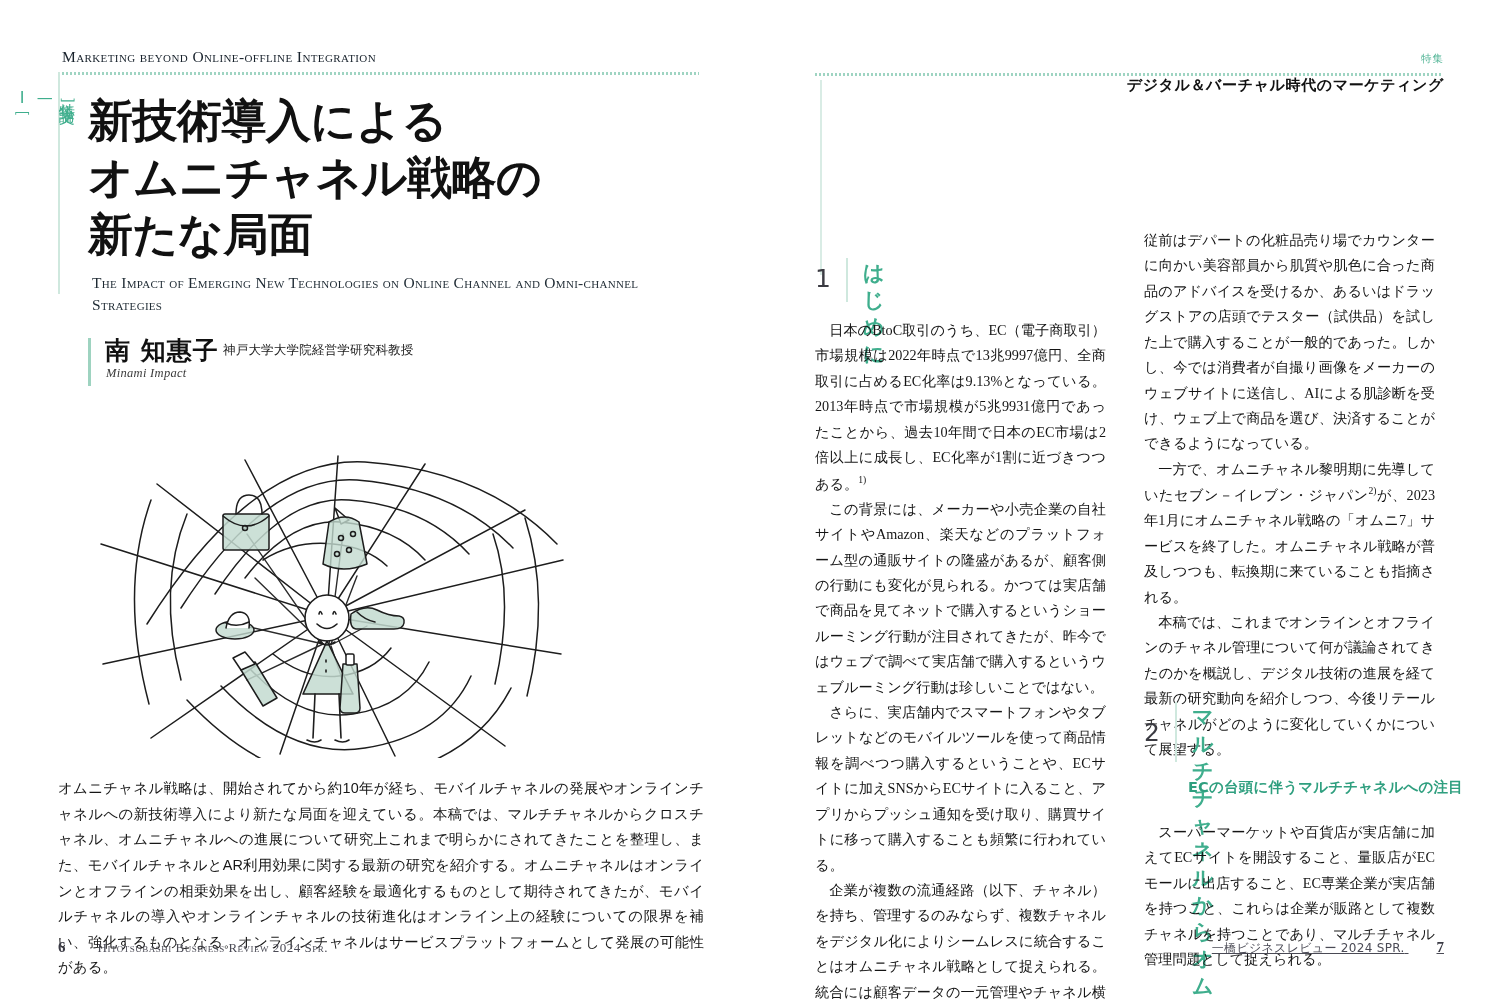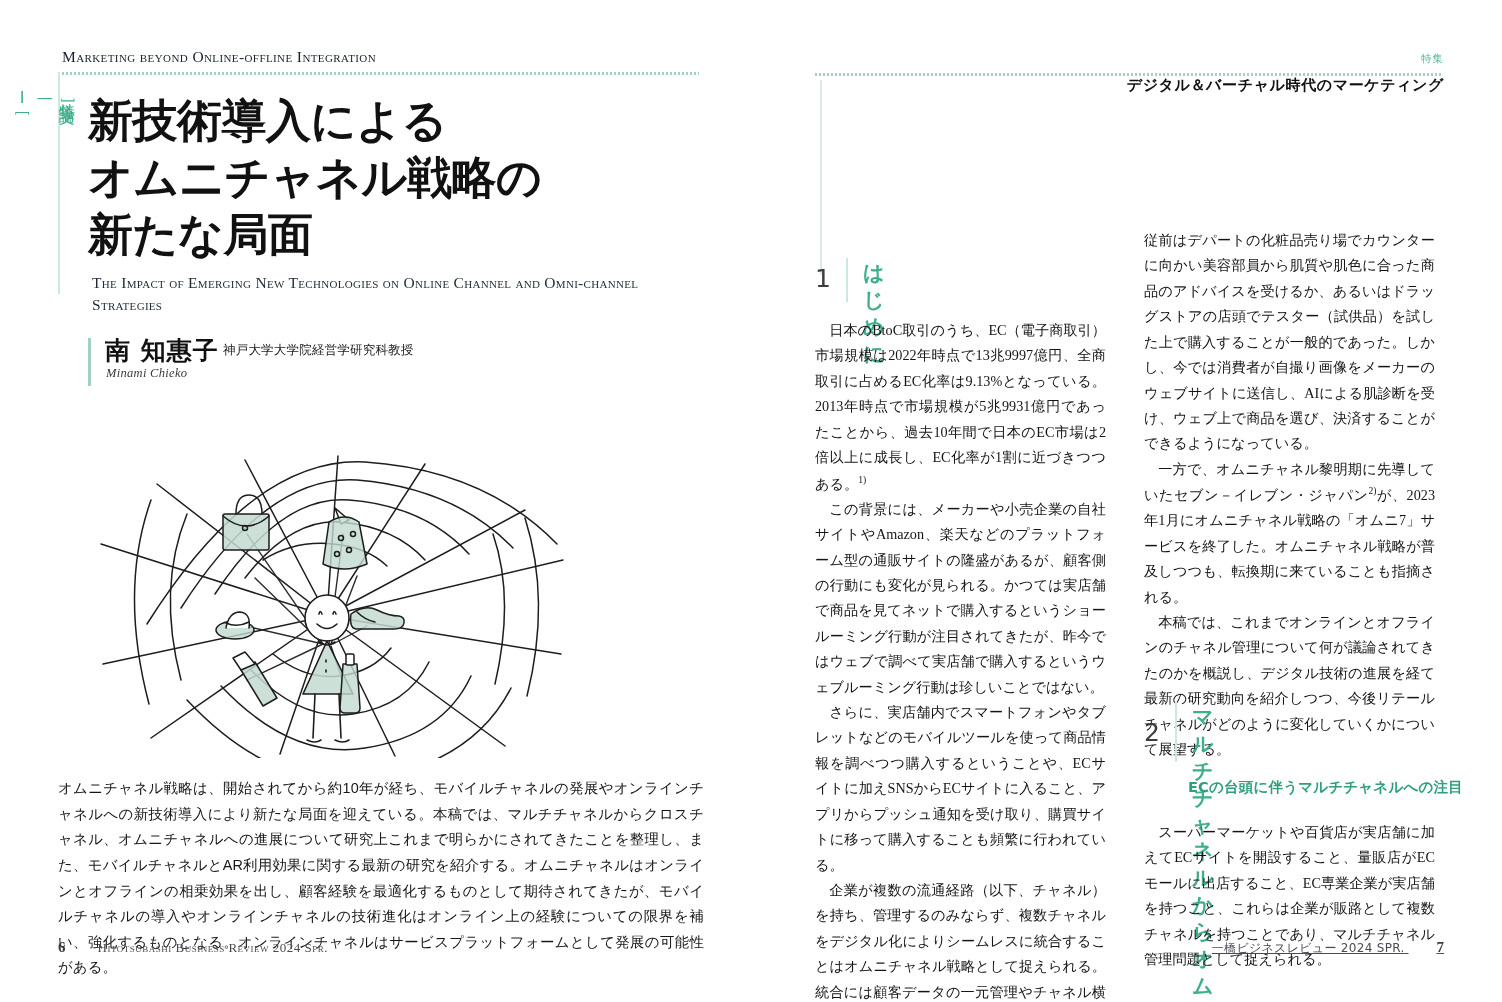--- a/index.html
+++ b/index.html
@@ -160,21 +160,21 @@
     <div class="main-title">新技術導入による
 オムニチャネル戦略の
 新たな局面</div>
 
     <div class="en-subtitle">The Impact of Emerging New Technologies on Online Channel and Omni-channel Strategies</div>
 
     <div class="byline">
       <div class="byline-bar"></div>
       <div class="author-name">南 知惠子</div>
       <div class="author-affil">神戸大学大学院経営学研究科教授</div>
-      <div class="author-roman">Minami Chieko</div>
+      <div class="author-roman">Minami Impact</div>
     </div>
 
     <div class="illus">
       <svg viewBox="0 0 470 310" width="470" height="310" aria-hidden="true">
         <g fill="none" stroke="#1d1d1d" stroke-width="1.5" stroke-linecap="round" stroke-linejoin="round">
 
           <path d="M232 168 L150 12"></path>
           <path d="M232 168 L243 8"></path>
           <path d="M232 168 L330 16"></path>
           <path d="M232 168 L430 62"></path>

